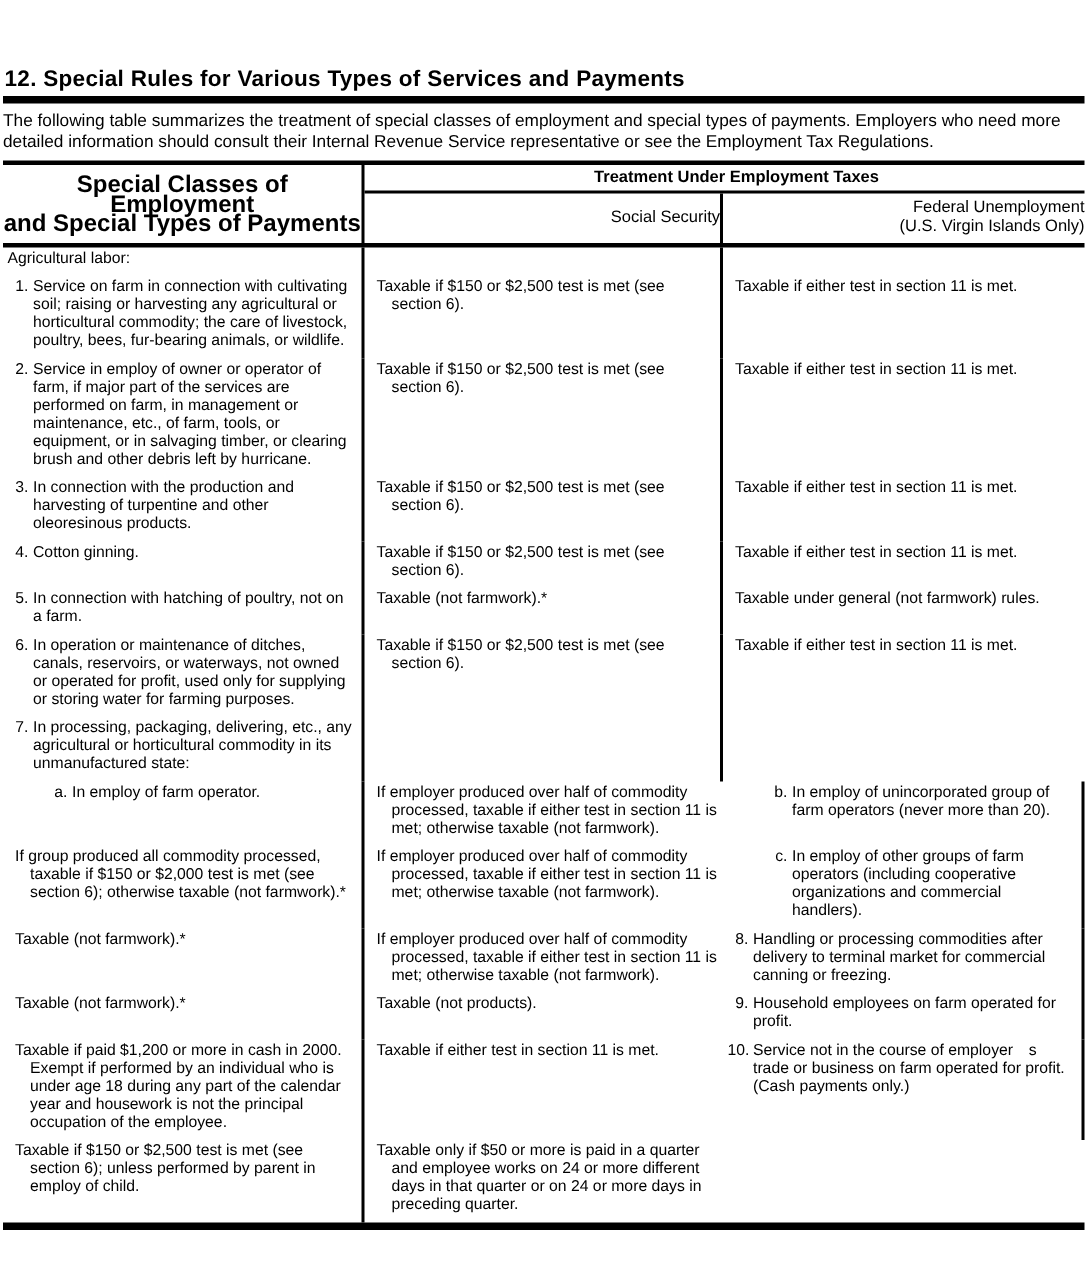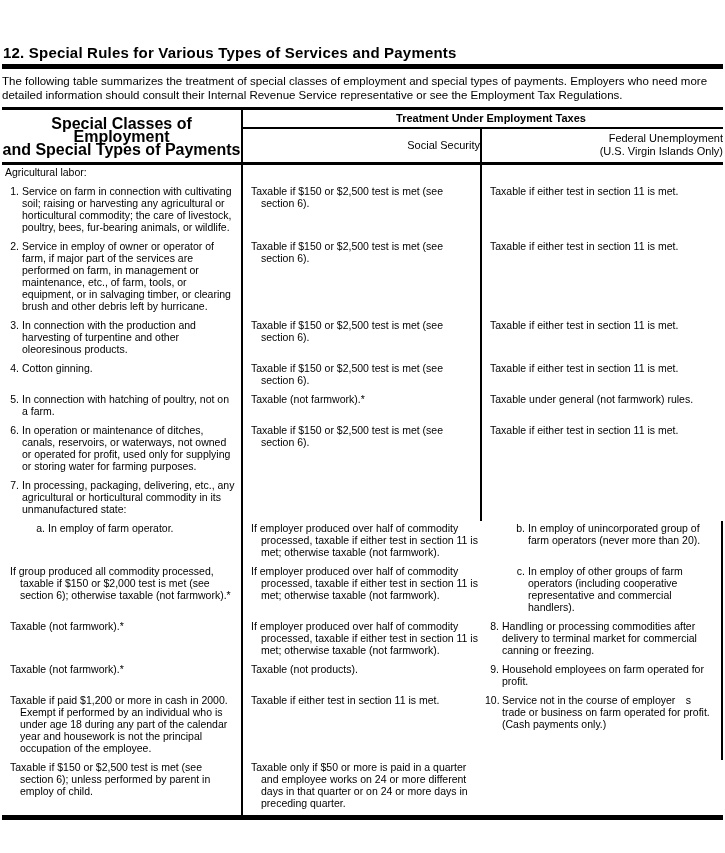--- a/index.html
+++ b/index.html
@@ -198,21 +198,21 @@
       <span class="num">b.</span>
       <span class="lbl">In employ of unincorporated group of farm operators (never more than 20).</span>
     </div>
   </div>
   <div class="cell-c2">If group produced all commodity processed, taxable if $150 or $2,000 test is met (see section 6); otherwise taxable (not farmwork).*</div>
   <div class="cell-c3">If employer produced over half of commodity processed, taxable if either test in section 11 is met; otherwise taxable (not farmwork).</div>
 
   <div class="cell-c1">
     <div class="c1-inner sub">
       <span class="num">c.</span>
-      <span class="lbl">In employ of other groups of farm operators (including cooperative representative and commercial handlers).</span>
+      <span class="lbl">In employ of other groups of farm operators (including cooperative organizations and commercial handlers).</span>
     </div>
   </div>
   <div class="cell-c2">Taxable (not farmwork).*</div>
   <div class="cell-c3">If employer produced over half of commodity processed, taxable if either test in section 11 is met; otherwise taxable (not farmwork).</div>
 
   <div class="cell-c1">
     <div class="c1-inner">
       <span class="num">8.</span>
       <span class="lbl">Handling or processing commodities after delivery to terminal market for commercial canning or freezing.</span>
     </div>

